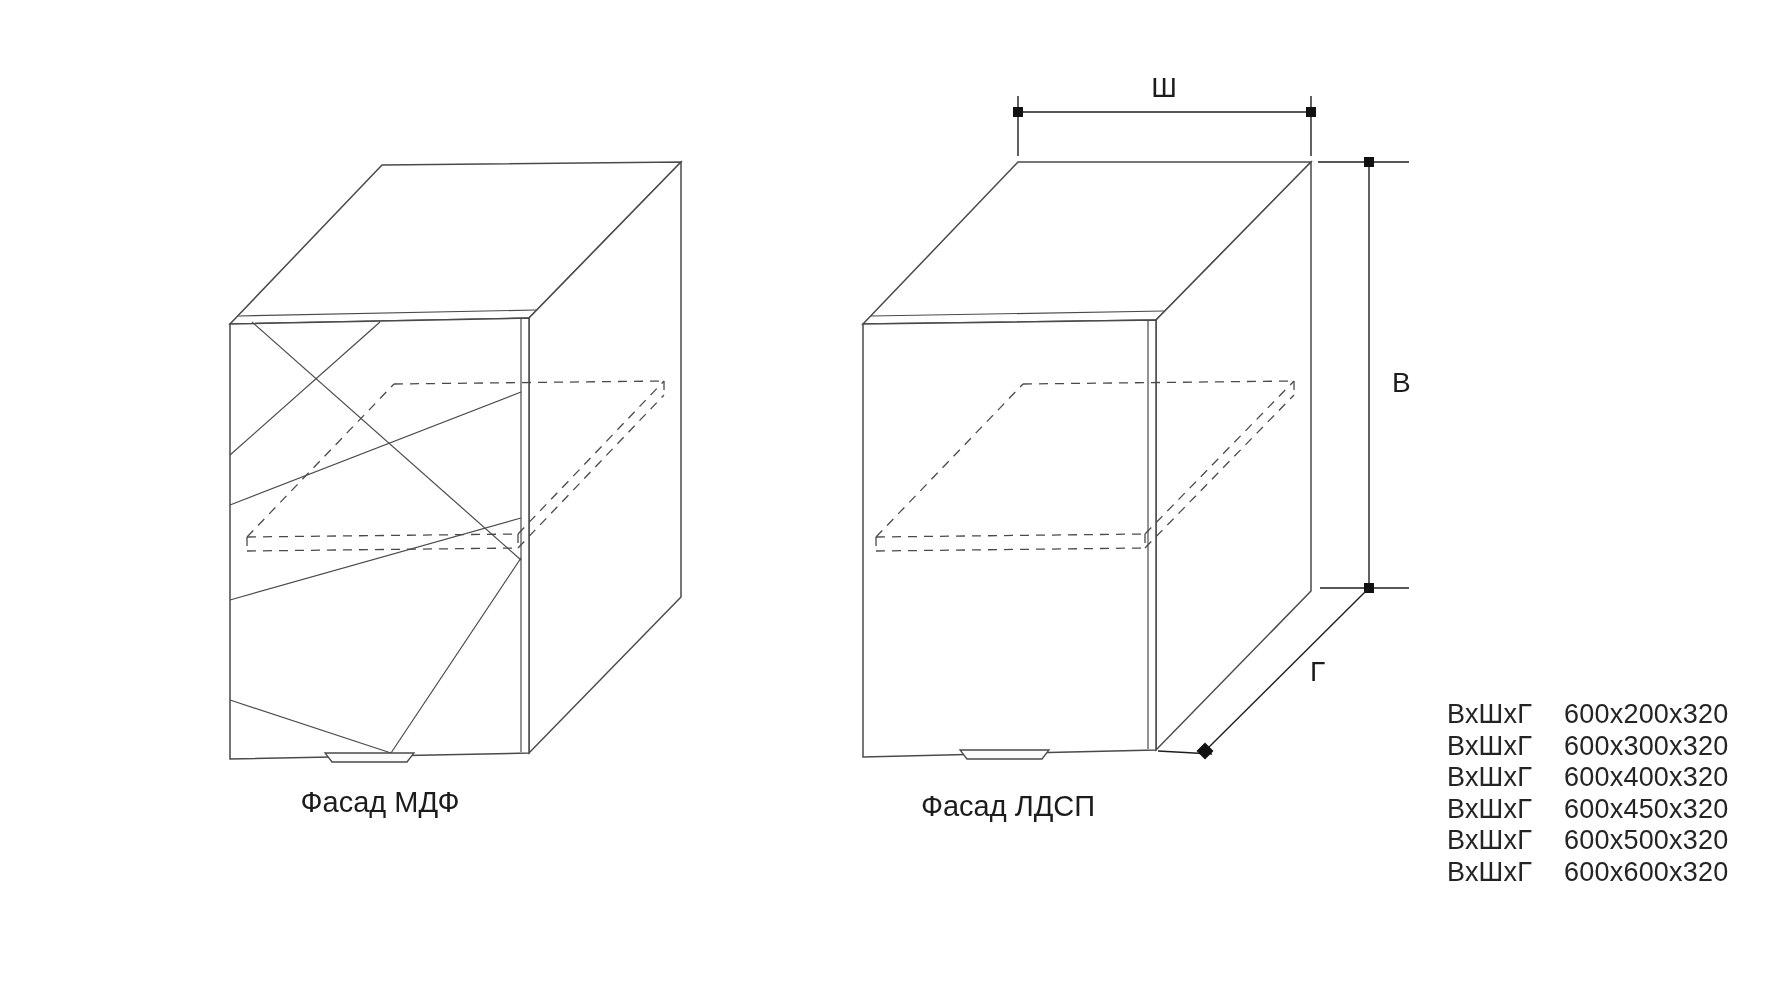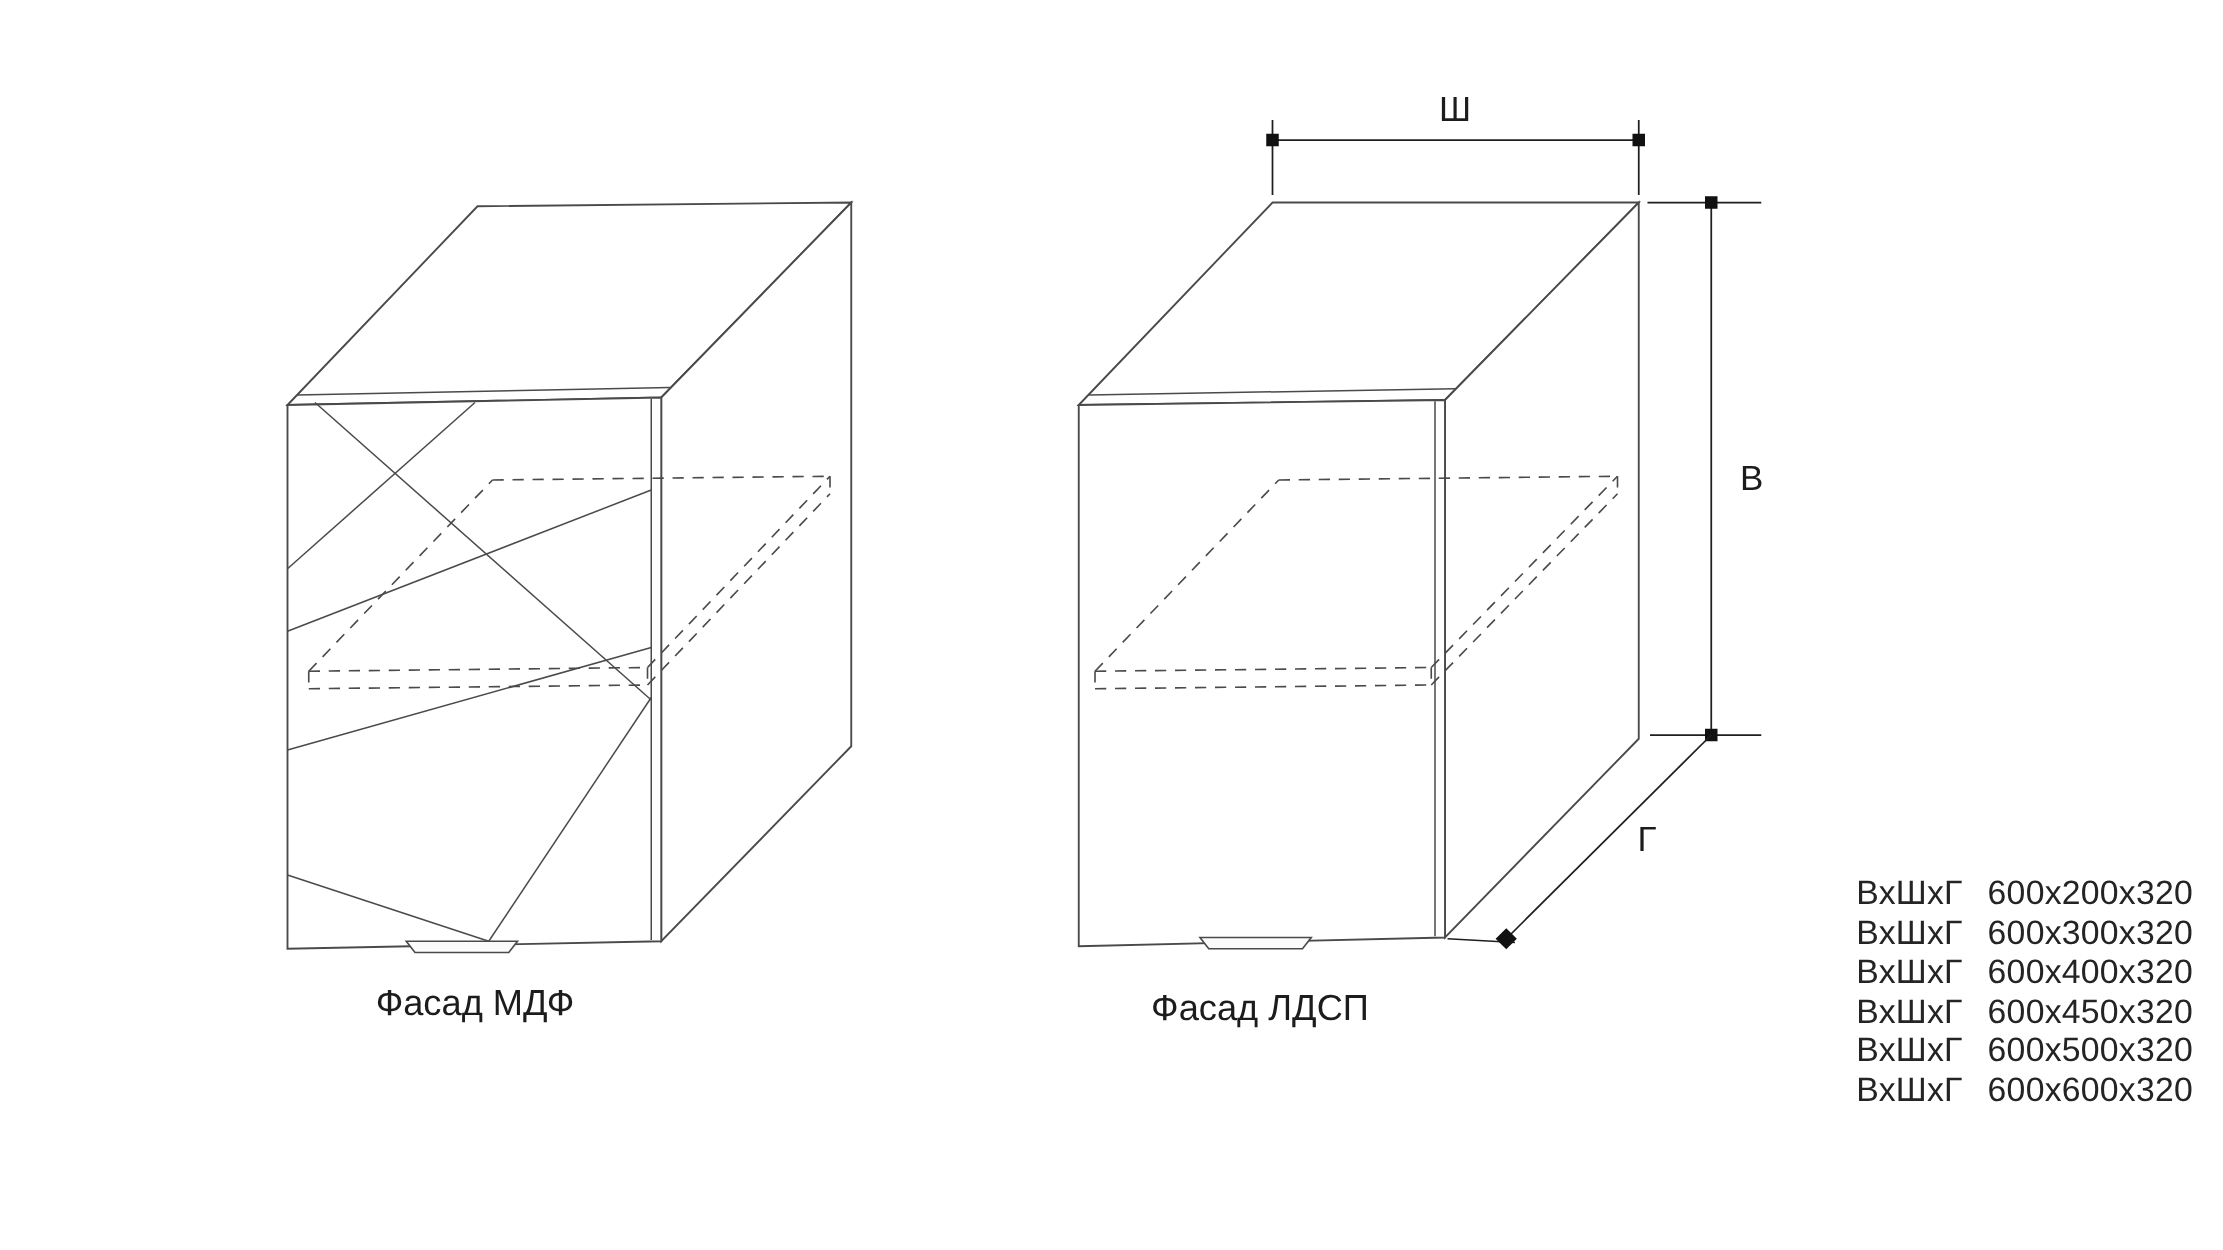--- a/index.html
+++ b/index.html
@@ -28,21 +28,21 @@
     position: absolute;
     left: 1447px;
     top: 699px;
     display: flex;
     flex-direction: column;
     color: #242424;
     font-size: 27px;
     line-height: 31.6px;
     letter-spacing: 0.2px;
   }
-  .size-row { display: flex; gap: 20px; white-space: nowrap; margin-left: 38px; }
+  .size-row { display: flex; gap: 32px; white-space: nowrap; }
 </style>
 </head>
 <body>
 
 <div class="canvas">
 
   <svg class="drawing" width="1778" height="1000" viewBox="0 0 1778 1000">
 
     <g>
 

